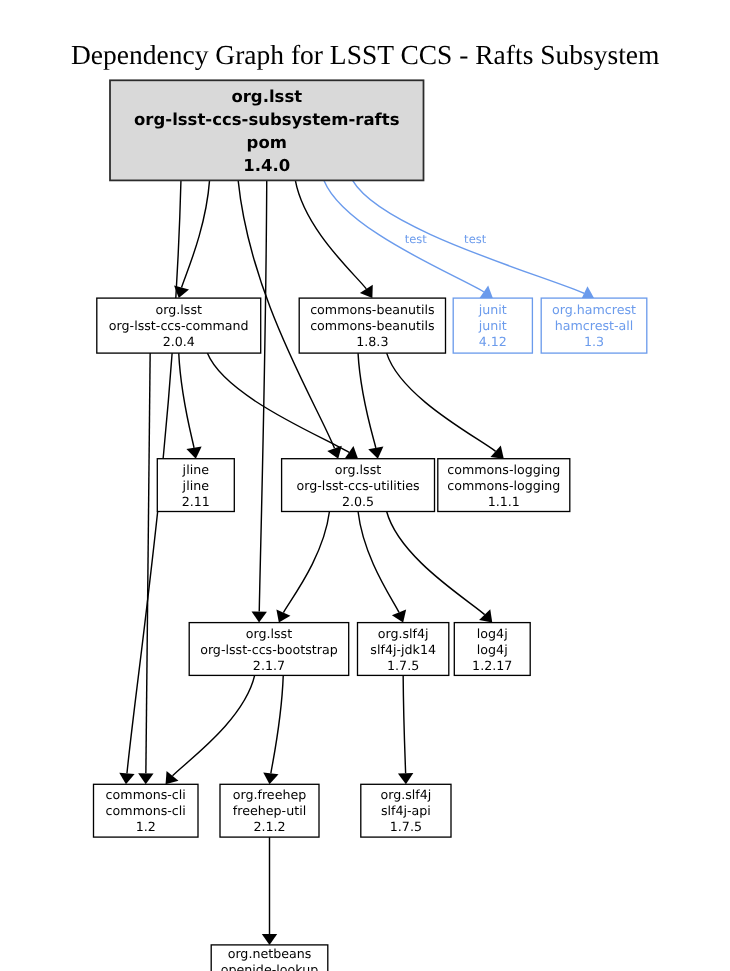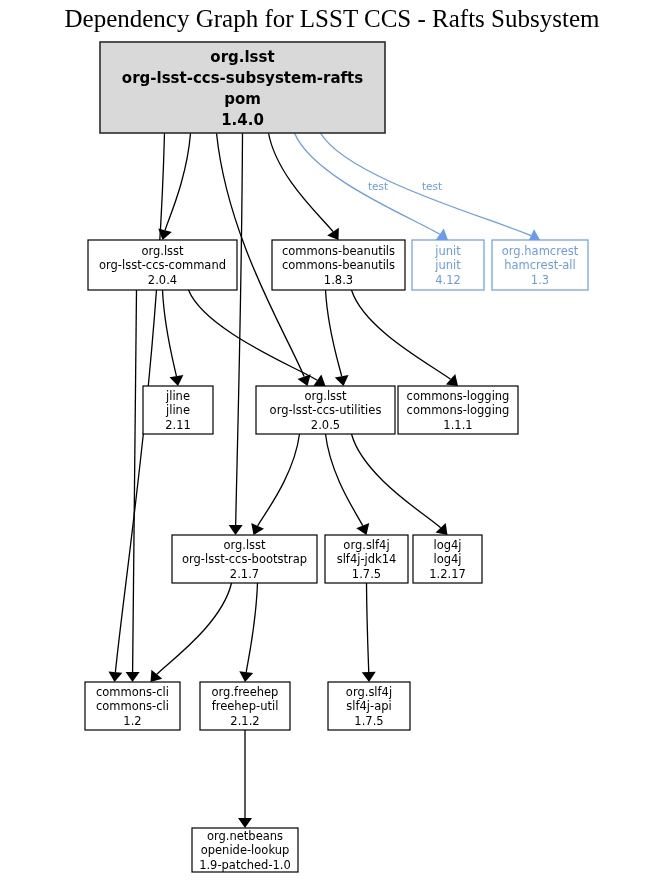--- a/index.html
+++ b/index.html
@@ -10,20 +10,21 @@
   body {
     width: 664px;
     height: 883px;
     font-family: "Liberation Sans", sans-serif;
     overflow: hidden;
   }
   #graph-root {
     position: relative;
     width: 664px;
     height: 789px;
+    margin-top: 31px;
   }
   svg#graph-canvas {
     display: block;
     width: 664px;
     height: 883px;
   }
   .graph-title {
     font-family: "Liberation Serif", serif;
     font-size: 25px;
     fill: #000000;

